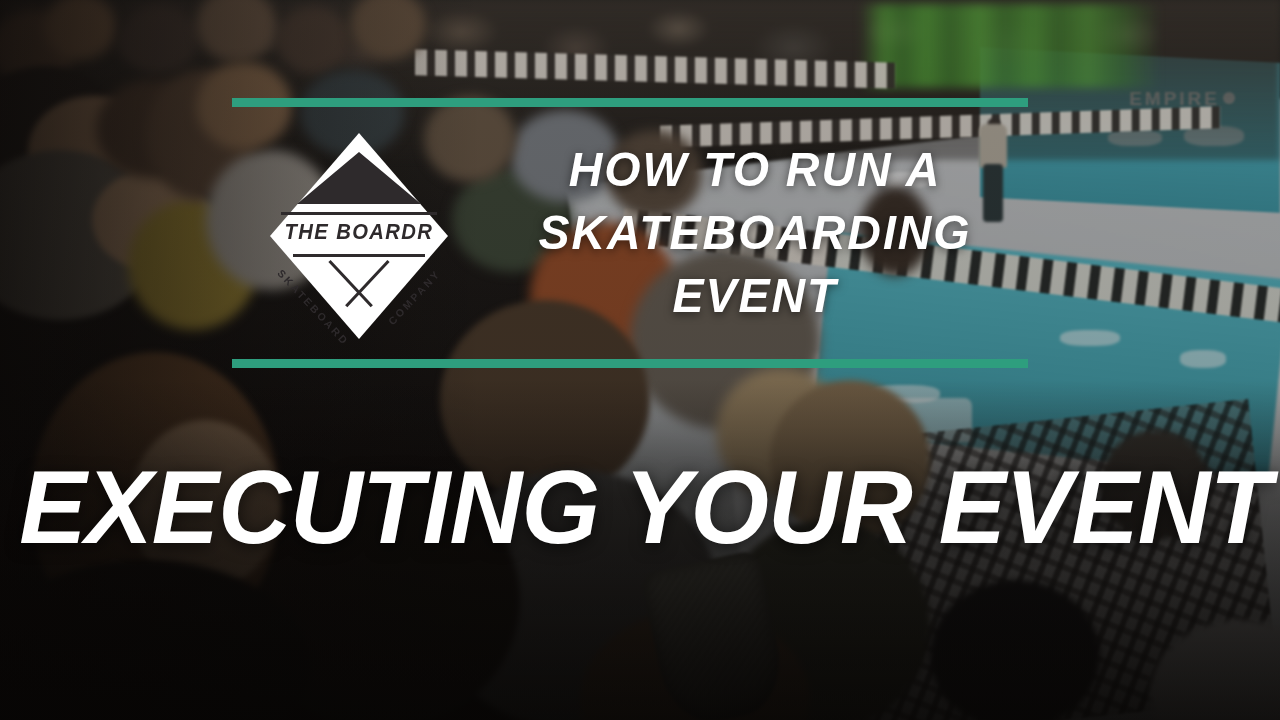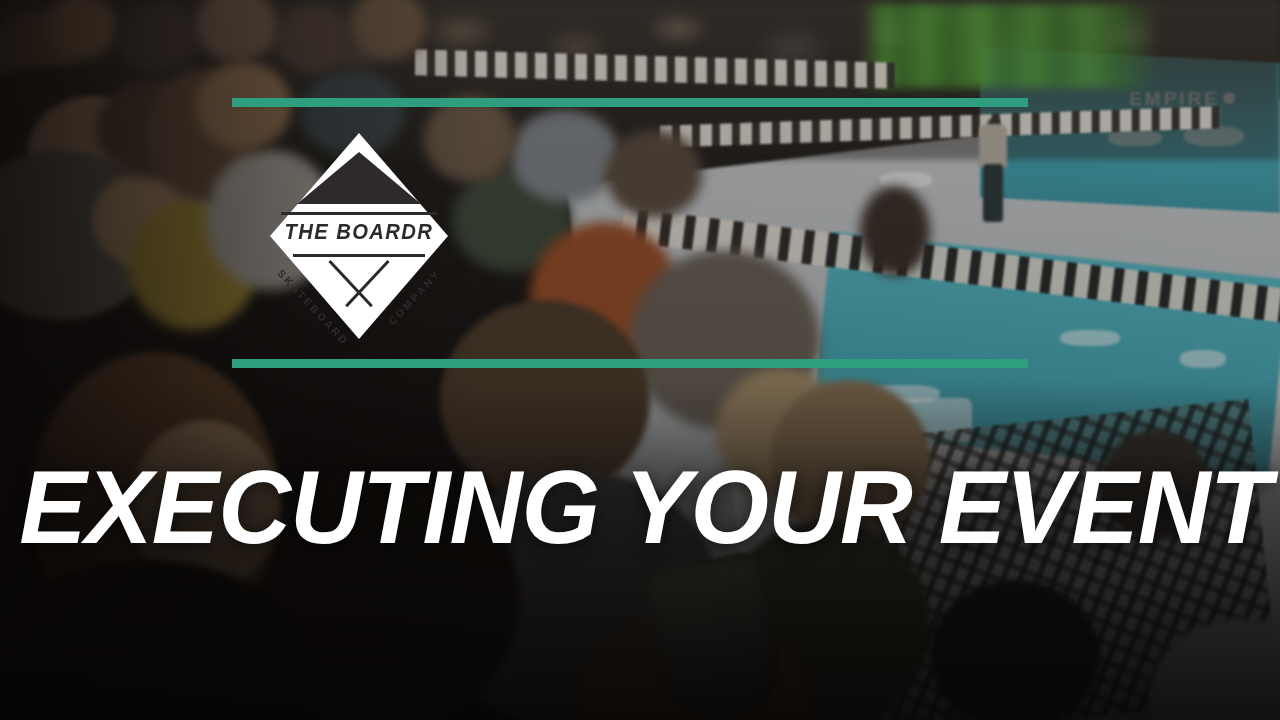--- a/index.html
+++ b/index.html
@@ -392,16 +392,21 @@
     <div class="logo-name">THE BOARDR</div>
     <div class="logo-bar2"></div>
     <div class="logo-v">
       <i class="l"></i>
         <i class="r"></i>
     </div>
     <div class="logo-sub-left">SKATEBOARD</div>
     <div class="logo-sub-right">COMPANY</div>
   </div>
 
+  <div class="headline">
+    <span class="ln">HOW TO RUN A</span>
+    <span class="ln">SKATEBOARDING</span>
+    <span class="ln">EVENT</span>
+  </div>
 
   <div class="main-title">EXECUTING YOUR EVENT</div>
 
 </div>
 
 </body></html>

